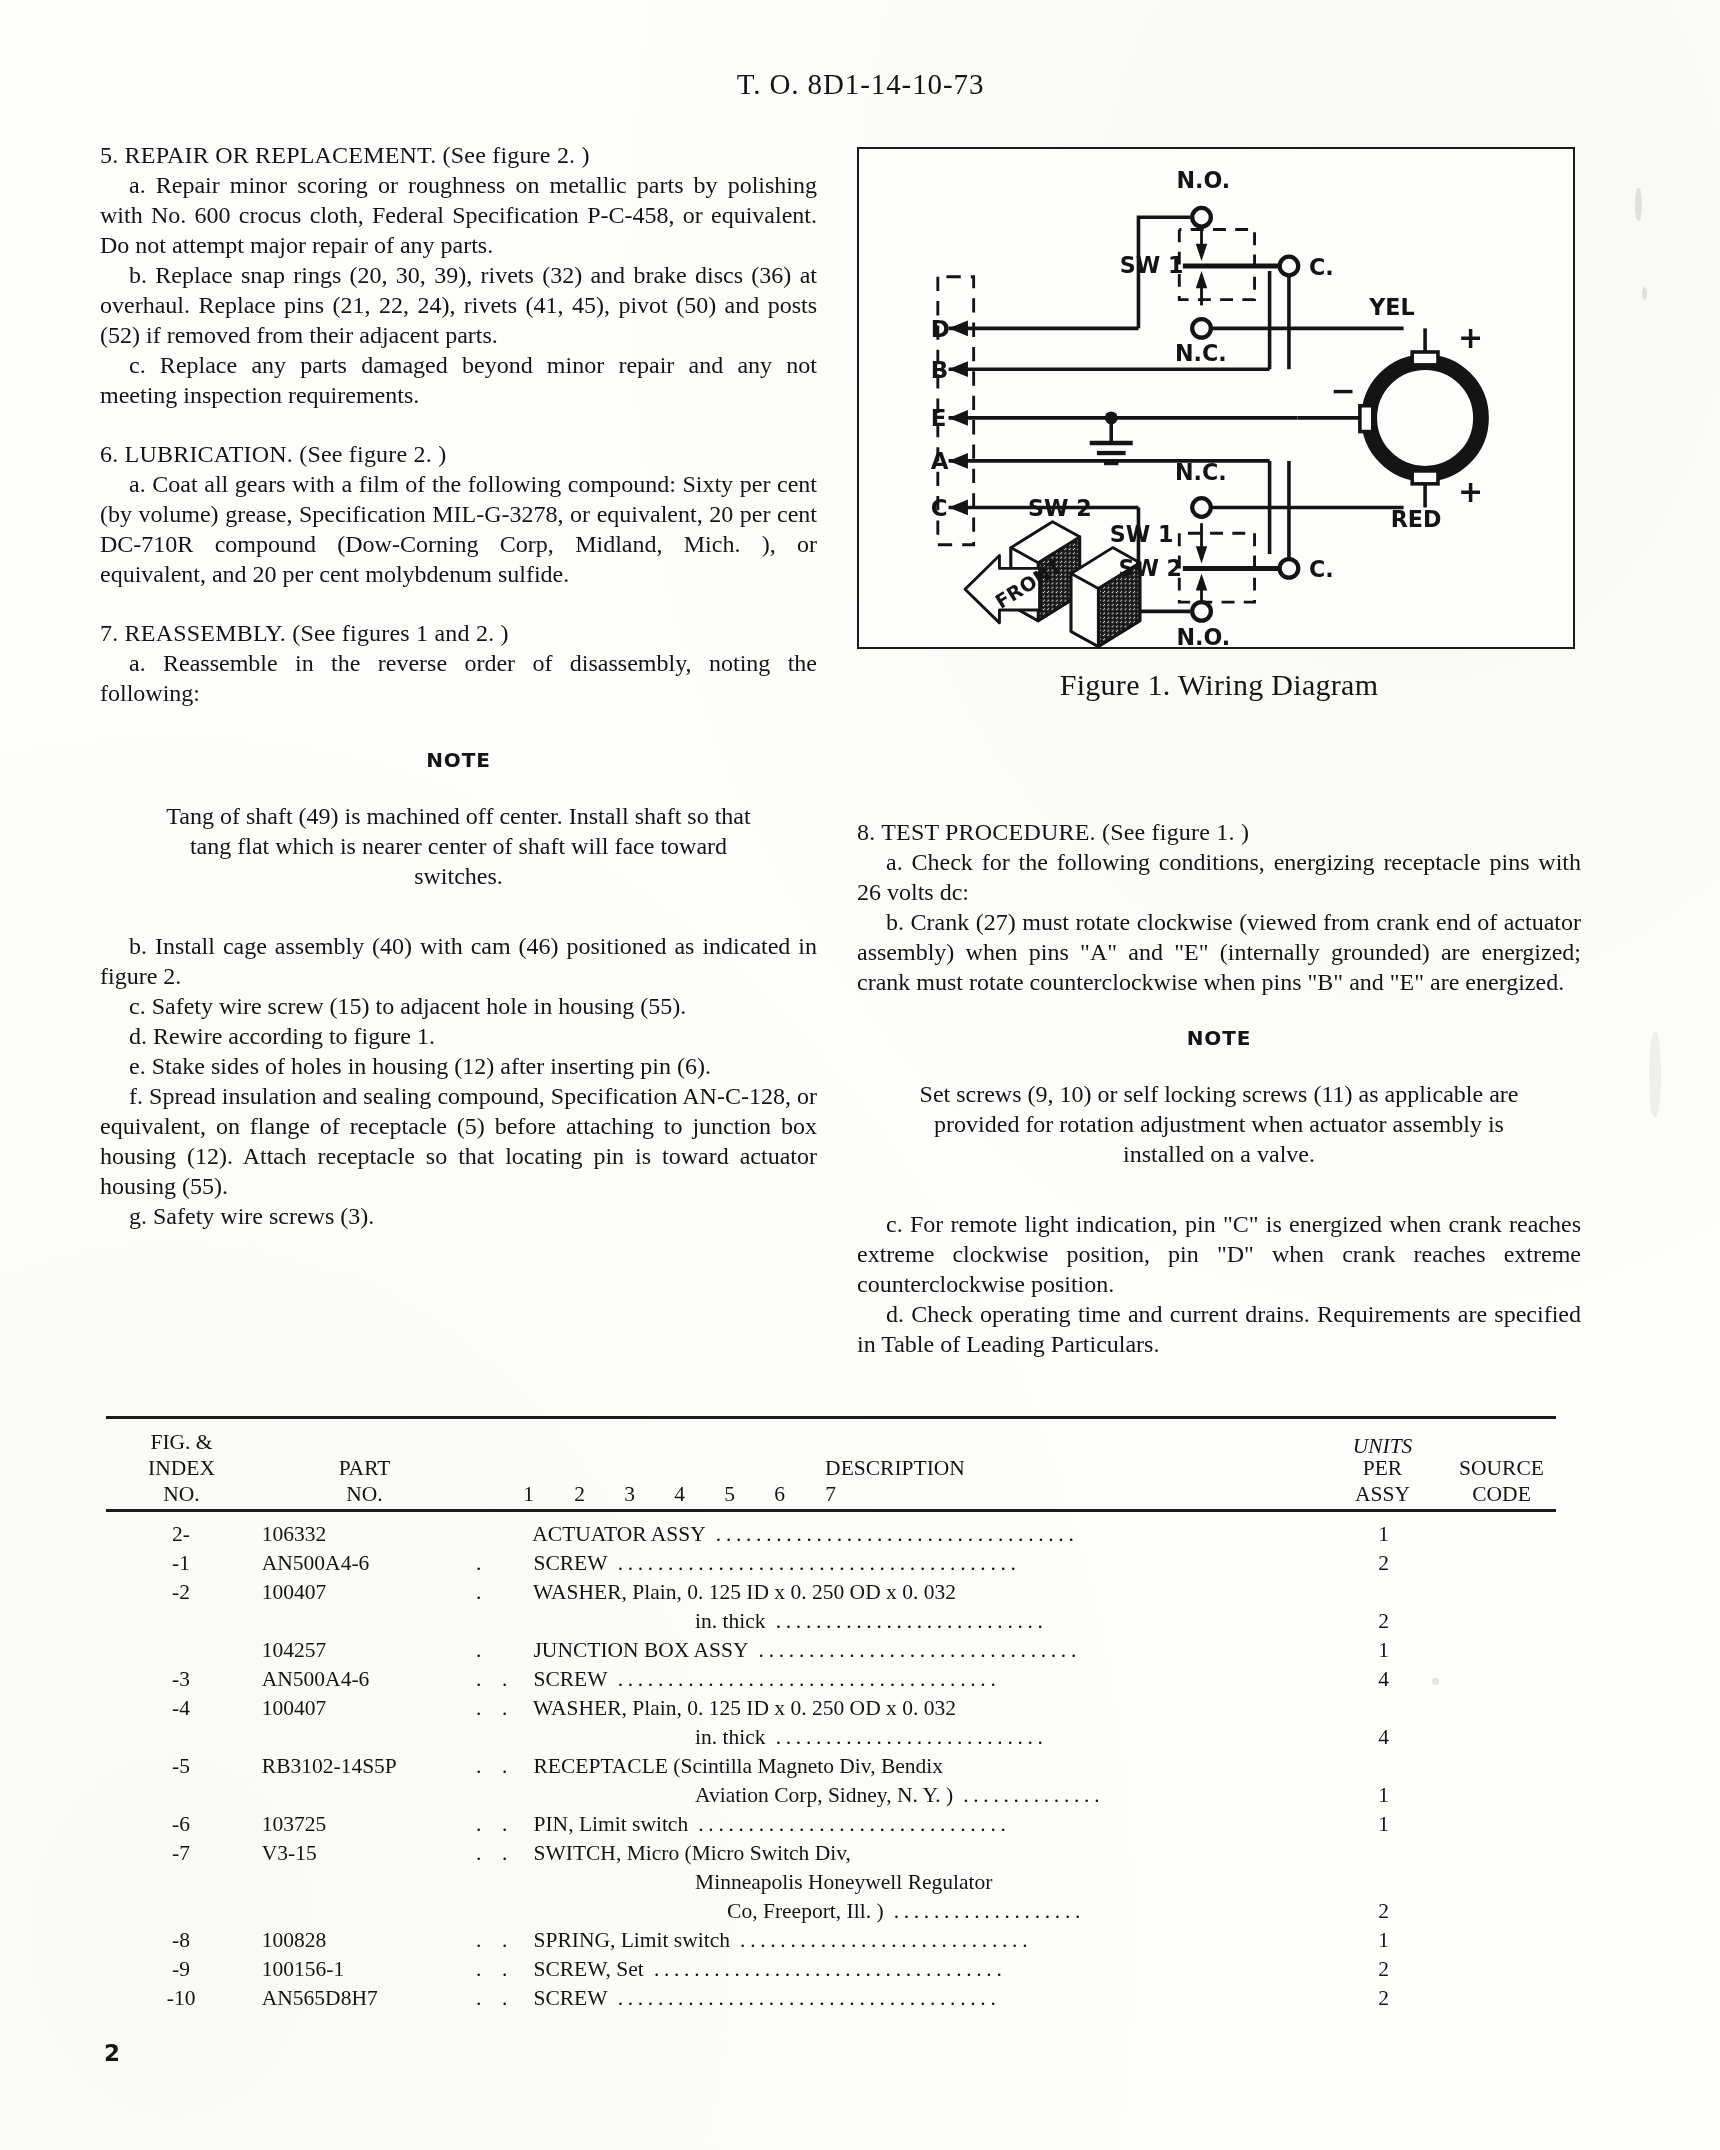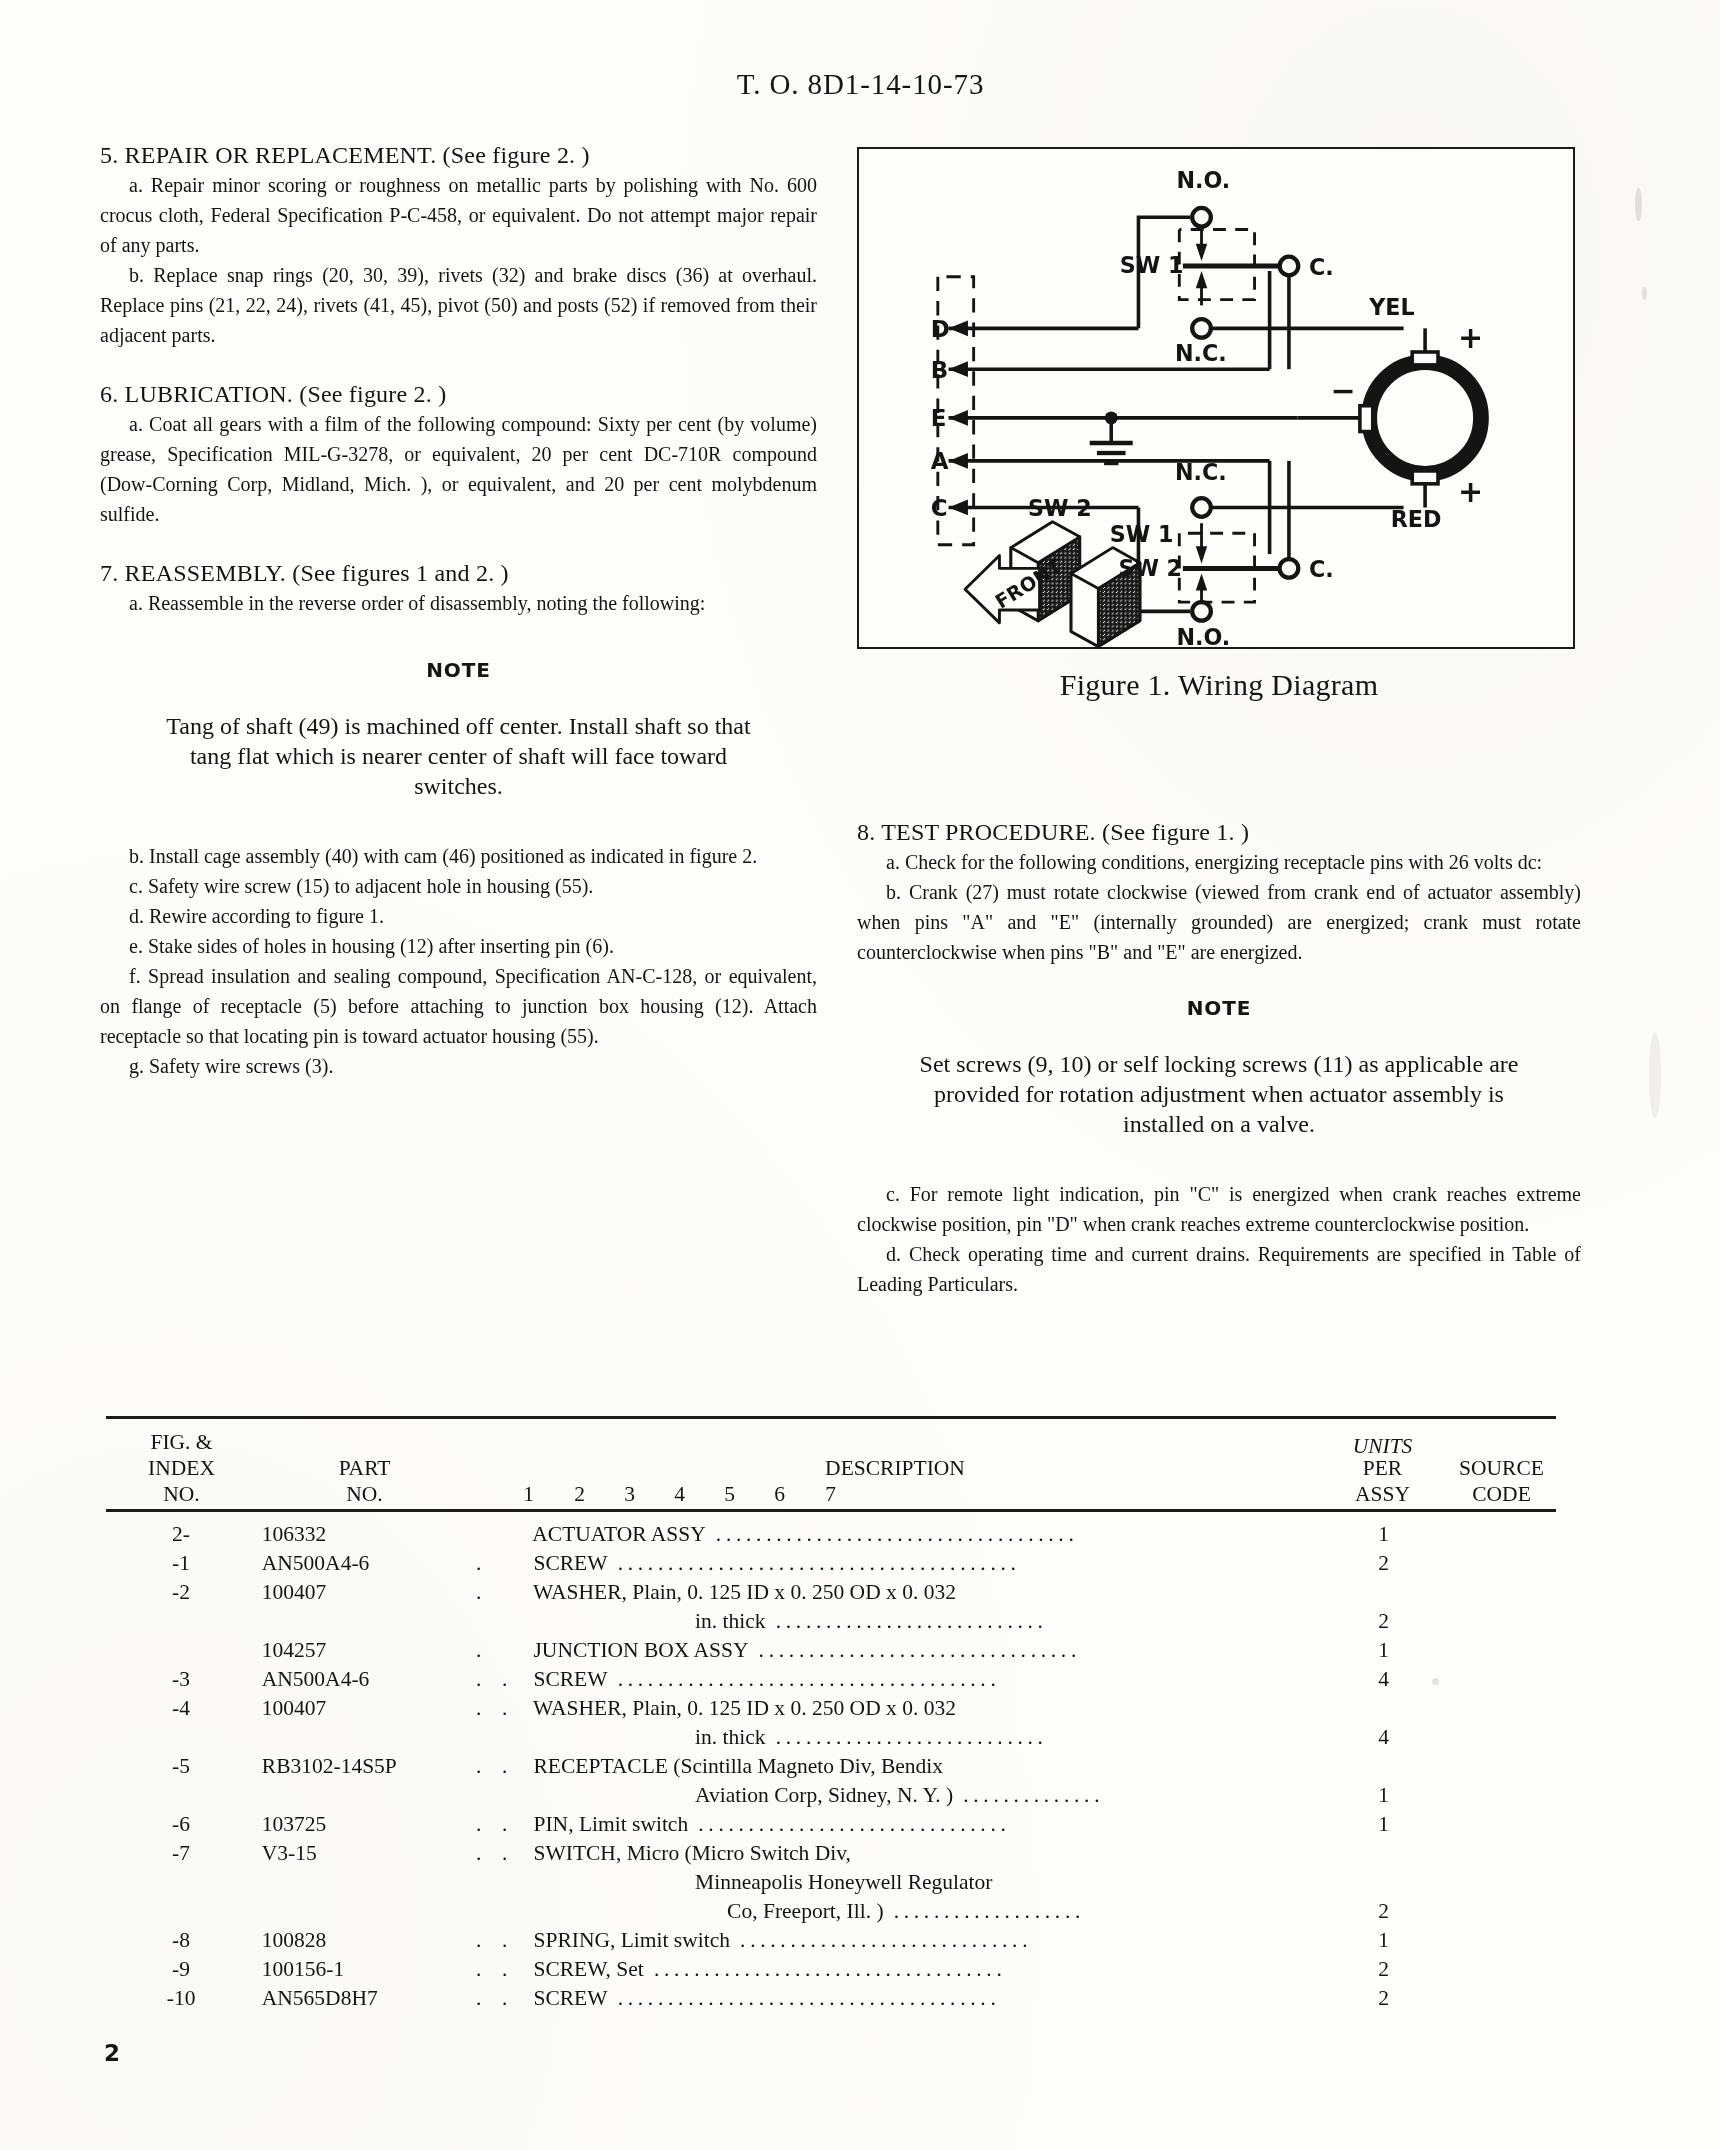--- a/index.html
+++ b/index.html
@@ -22,21 +22,21 @@
   .doc-header {
     position:absolute; top:68px; left:0; width:1721px;
     text-align:center;
     font-size:29px; letter-spacing:0.9px;
   }
   
   .col-left  { position:absolute; left:100px;  top:140px; width:717px; }
   .col-right { position:absolute; left:857px; top:817px; width:724px; }
 
   .para {
-    font-size:20px;
+    font-size:24px;
     line-height:30px;
     text-align:justify;
     text-justify:inter-word;
     margin:0 0 0 0;
     hyphens:none;
   }
   .para.indent { text-indent:29px; }
   .sec-head { font-size:24px; line-height:30px; margin:0; letter-spacing:0.2px; }
   .gap-md { height:29px; }
   .gap-lg { height:40px; }
@@ -101,20 +101,21 @@
 <body>
 
 <div class="page">
 
   <div class="doc-header">T. O.  8D1-14-10-73</div>
 
   <div class="col-left">
     <p class="sec-head">5.  REPAIR OR REPLACEMENT.   (See figure 2. )</p>
     <p class="para indent">a.  Repair minor scoring or roughness on metallic parts by polishing with No. 600 crocus cloth, Federal Specification P-C-458, or equivalent.  Do not attempt major repair of any parts.</p>
     <p class="para indent">b.  Replace snap rings (20, 30, 39), rivets (32) and brake discs (36) at overhaul.  Replace pins (21, 22, 24), rivets (41, 45), pivot (50) and posts (52) if removed from their adjacent parts.</p>
+    <p class="para indent">c.  Replace any parts damaged beyond minor repair and any not meeting inspection requirements.</p>
 
     <div class="gap-md"></div>
 
     <p class="sec-head">6.  LUBRICATION.  (See figure 2. )</p>
     <p class="para indent">a.  Coat all gears with a film of the following compound: Sixty per cent (by volume) grease, Specification MIL-G-3278, or equivalent, 20 per cent DC-710R compound (Dow-Corning Corp, Midland, Mich. ), or equivalent, and 20 per cent molybdenum sulfide.</p>
 
     <div class="gap-md"></div>
 
     <p class="sec-head">7.  REASSEMBLY.  (See figures 1 and 2. )</p>
     <p class="para indent">a.  Reassemble in the reverse order of disassembly, noting the following:</p>

